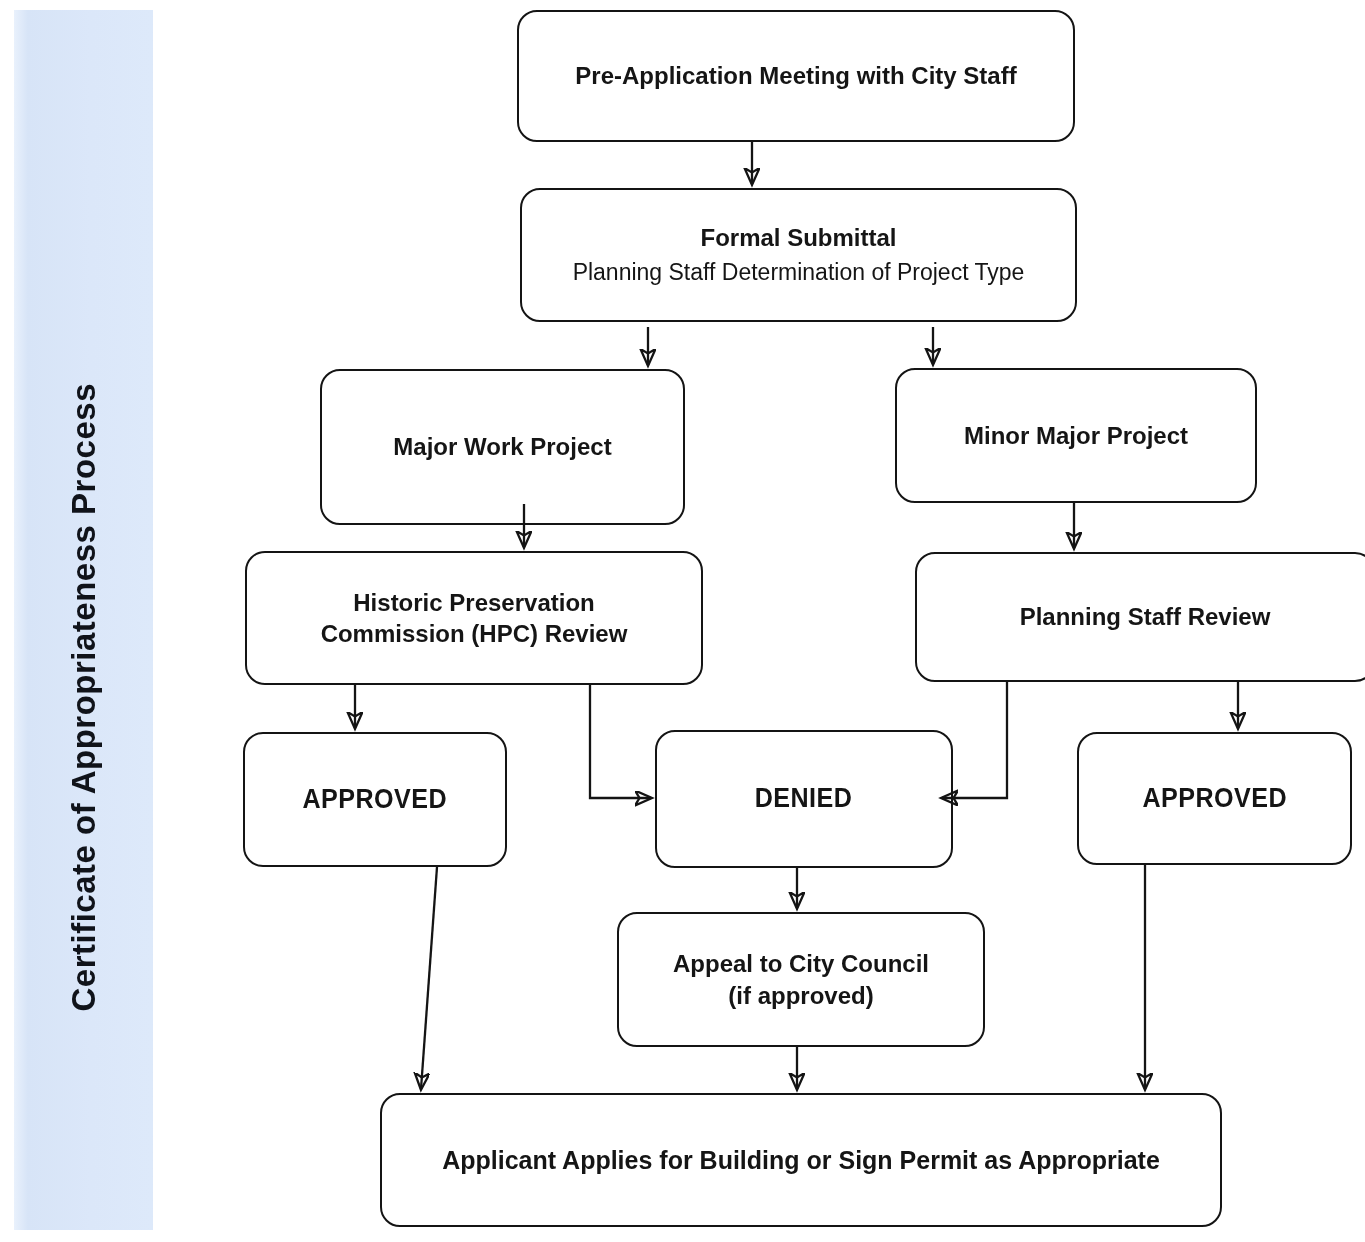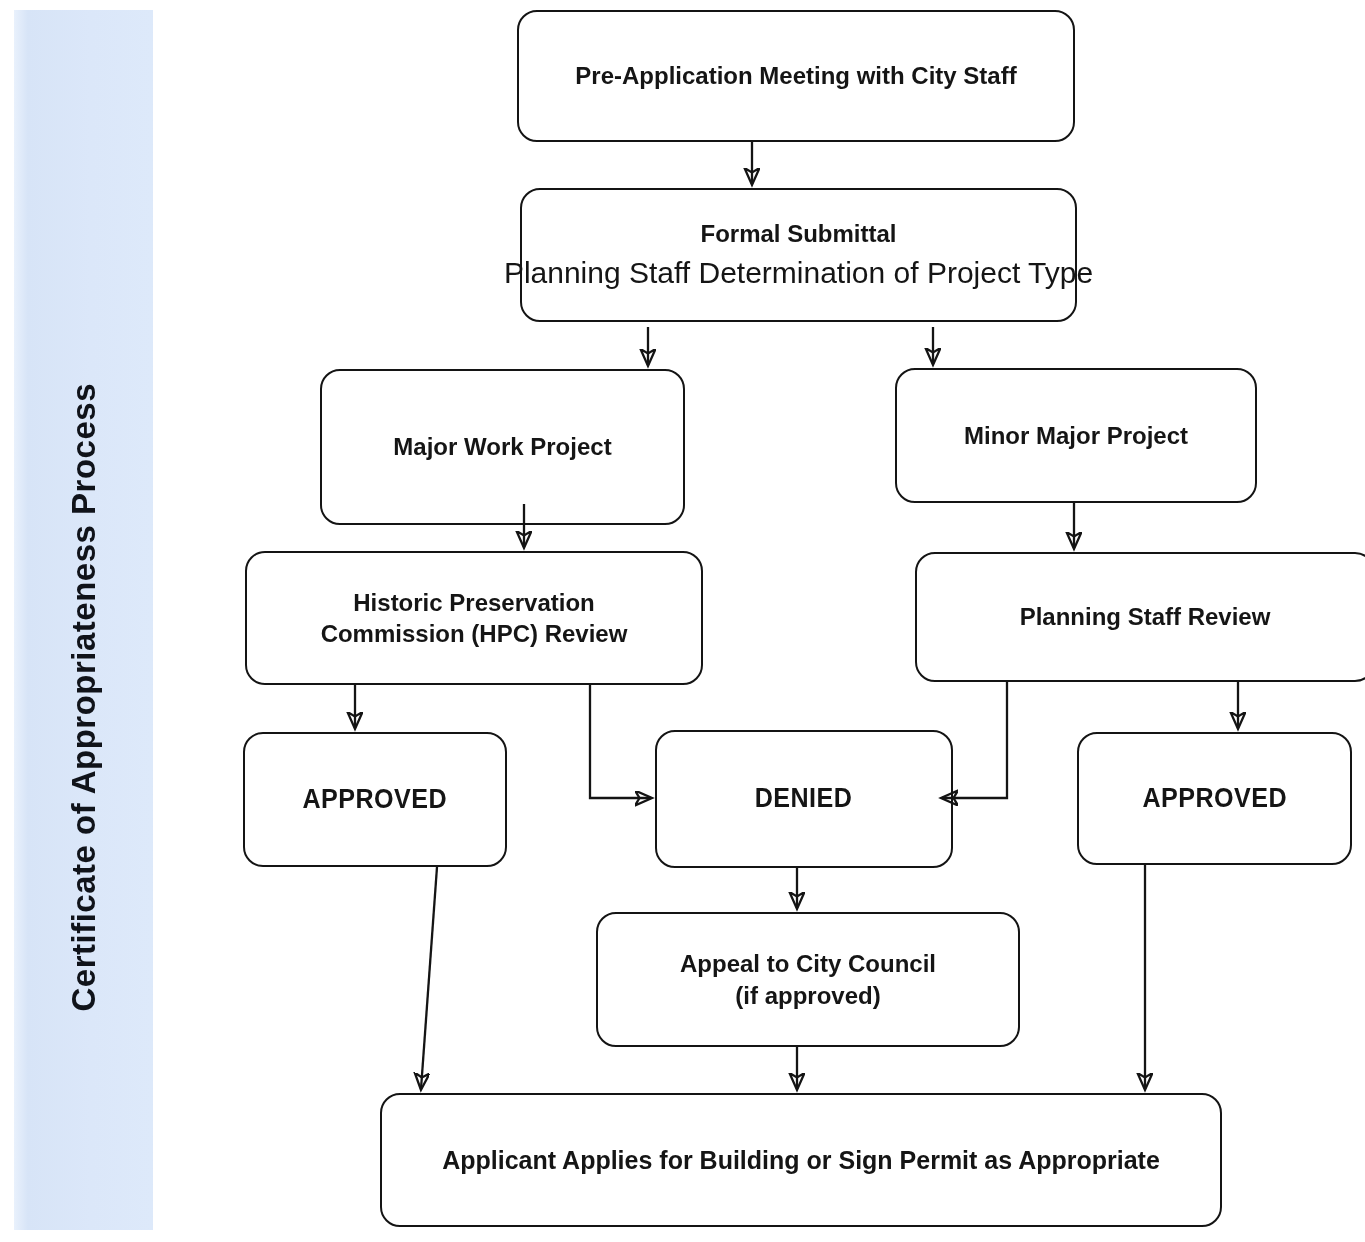--- a/index.html
+++ b/index.html
@@ -21,21 +21,21 @@
   }
   
   .node{
     position:absolute;background:#ffffff;border:2.5px solid #141414;border-radius:20px;
     display:flex;flex-direction:column;align-items:center;justify-content:center;
     text-align:center;color:#151515;z-index:2;box-sizing:border-box;padding:4px 16px;
   }
   .lbl{font-size:24px;font-weight:bold;line-height:1.3;white-space:nowrap;}
   .lbl.big{font-size:24px;}
   .lbl.caps{font-size:27px;transform:scaleX(.93);letter-spacing:.5px;}
-  .lbl.regular{font-weight:normal;font-size:30px;margin-top:4px;}
+  .lbl.regular{font-weight:normal;font-size:23px;margin-top:4px;}
   .lbl.permit{font-size:25px;}
   
   #arrows{position:absolute;left:0;top:0;z-index:3;pointer-events:none;}
   #arrows path{stroke:#141414;stroke-width:2.3;fill:none;}
 </style>
 </head>
 <body>
 
 <div id="canvas">
 
@@ -74,21 +74,21 @@
   </div>
 
   <div class="node" style="left:655px;top:730px;width:298px;height:138px">
     <span class="lbl caps">DENIED</span>
   </div>
 
   <div class="node" style="left:1077px;top:732px;width:275px;height:133px">
     <span class="lbl caps">APPROVED</span>
   </div>
 
-  <div class="node" style="left:596px;top:912px;width:424px;height:135px">
+  <div class="node" style="left:617px;top:912px;width:368px;height:135px">
     <span class="lbl">Appeal to City Council</span>
     <span class="lbl">(if approved)</span>
   </div>
 
   <div class="node" style="left:380px;top:1093px;width:842px;height:134px">
     <span class="lbl permit">Applicant Applies for Building or Sign Permit as Appropriate</span>
   </div>
 
   <svg id="arrows" width="1365" height="1242" viewBox="0 0 1365 1242">
     <defs>

